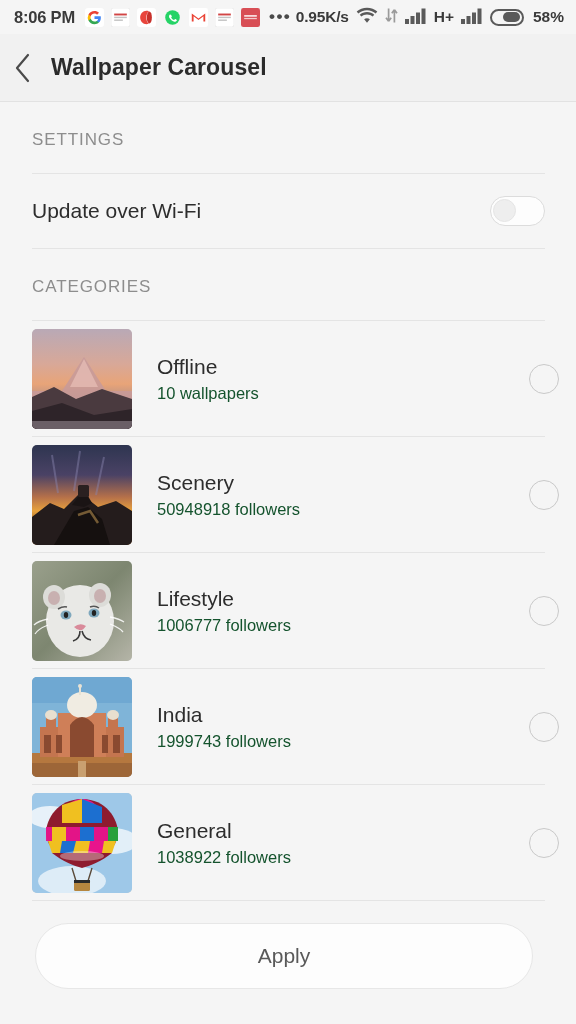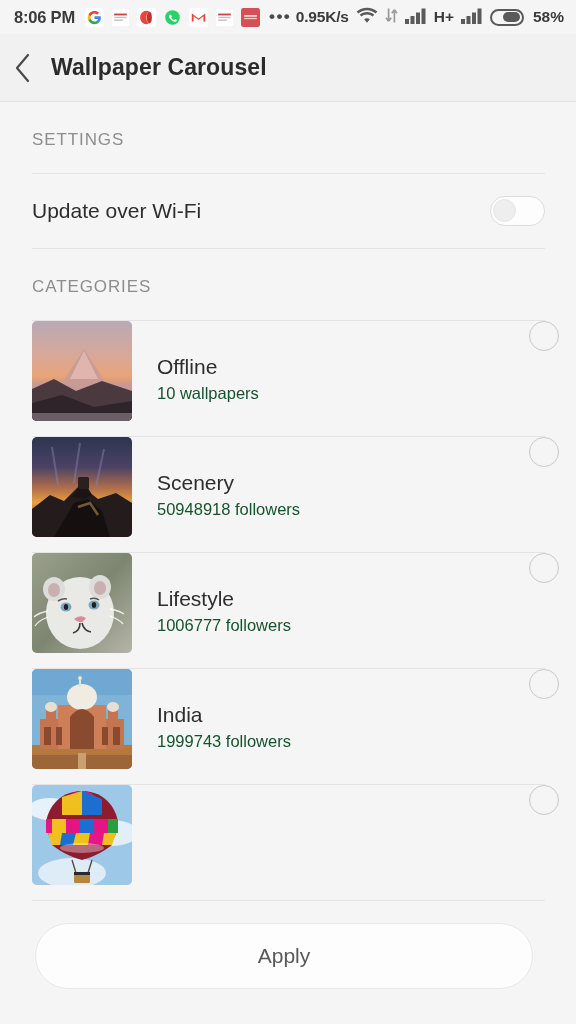--- a/index.html
+++ b/index.html
@@ -169,20 +169,21 @@
     width: 23px; height: 23px;
     border-radius: 50%;
     background: #eeeeee;
     border: 1px solid #e5e5e5;
   }
 
   
   .cat-row {
     height: 115px;
     display: flex;
+    align-items: center;
     padding: 0 17px 0 32px;
     cursor: pointer;
   }
   .thumb {
     width: 100px; height: 100px;
     border-radius: 5px;
     overflow: hidden;
     flex: 0 0 auto;
     position: relative;
     background: #ccc;
@@ -506,20 +507,24 @@
           <path d="M30 48 L44 48 L41 60 L28 60 Z" fill="#1c6fd0"></path>
           <path d="M58 48 L72 48 L70 60 L56 60 Z" fill="#e8148c"></path>
           <path d="M20 60 L80 60 C70 68 58 73 50 75 C42 73 30 68 20 60 Z" fill="#8e1b2e"></path>
           <ellipse cx="50" cy="63" rx="22" ry="5" fill="#ffffff" opacity="0.35"></ellipse>
         </g>
         <path d="M40 75 L44 88 M60 75 L56 88" stroke="#5a4a3a" stroke-width="1.4" fill="none"></path>
         <rect x="42" y="87" width="16" height="11" rx="1.5" fill="#b5863f"></rect>
         <rect x="42" y="87" width="16" height="3" fill="#2a2a2a"></rect>
       </svg>
     </span>
+    <span class="cat-text">
+      <span class="cat-name">General</span>
+      <span class="cat-sub">1038922 followers</span>
+    </span>
     <span class="radio"></span>
   </div>
   <div class="divider"></div>
 
   <div class="apply-wrap">
     <button class="apply-btn">Apply</button>
   </div>
 
 </div>
 

